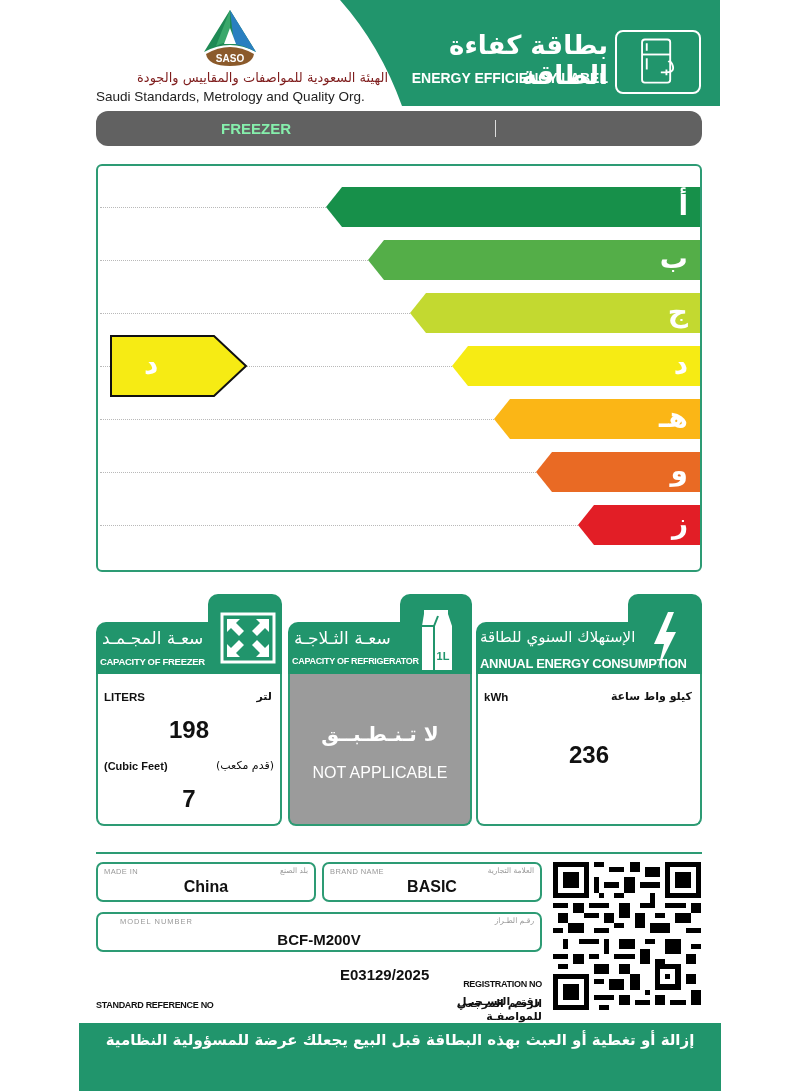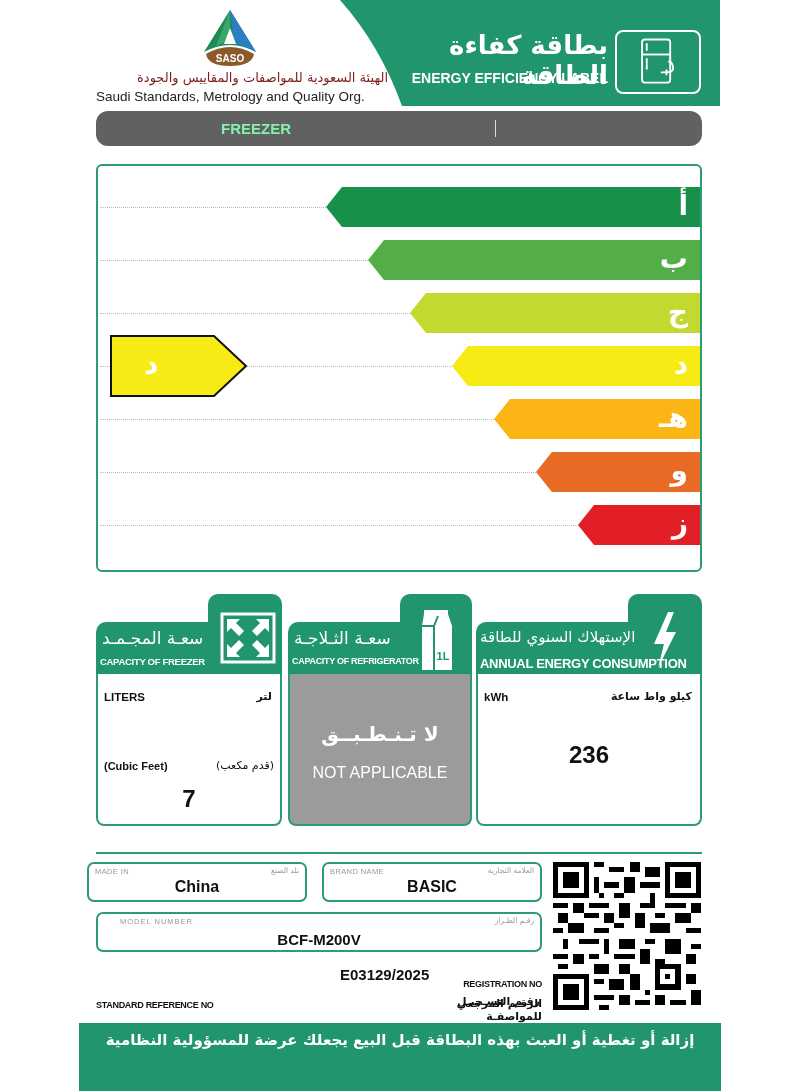--- a/index.html
+++ b/index.html
@@ -165,20 +165,21 @@
       <polygon points="7,7 20,7 16,11 24,19 19,24 11,16 7,20"></polygon>
       <polygon points="49,7 36,7 40,11 32,19 37,24 45,16 49,20"></polygon>
       <polygon points="7,45 20,45 16,41 24,33 19,28 11,36 7,32"></polygon>
       <polygon points="49,45 36,45 40,41 32,33 37,28 45,36 49,32"></polygon>
     </g>
   </svg>
   <div class="panel-head-ar" style="left:6px;">سعـة المجـمـد</div>
   <div class="panel-head-en">CAPACITY OF FREEZER</div>
   <div class="unit-en" style="left:8px;top:97px;">LITERS</div>
   <div class="unit-ar" style="right:10px;top:96px;">لتر</div>
+  <div class="big-num" style="left:0;right:0;top:122px;">198</div>
   <div class="unit-en" style="left:8px;top:166px;font-size:11px;">(Cubic Feet)</div>
   <div class="unit-ar" style="right:8px;top:165px;font-weight:normal;">(قدم مكعب)</div>
   <div class="big-num" style="left:0;right:0;top:191px;">7</div>
 </div>
 
 <div class="panel" style="left:288px;width:184px;">
   <div class="panel-tab" style="left:112px;width:72px;"></div>
   <div class="panel-head"></div>
   <div class="panel-body" style="background:#9b9b9b;"></div>
   <svg style="position:absolute;left:130px;top:14px;" width="38" height="64" viewBox="0 0 38 64">
@@ -202,21 +203,21 @@
   </svg>
   <div class="panel-head-ar" style="left:4px;font-size:15px;">الإستهلاك السنوي للطاقة</div>
   <div class="panel-head-en" style="font-size:13px;">ANNUAL ENERGY CONSUMPTION</div>
   <div class="unit-en" style="left:8px;top:97px;">kWh</div>
   <div class="unit-ar" style="right:10px;top:96px;">كيلو واط ساعة</div>
   <div class="big-num" style="left:0;right:0;top:147px;">236</div>
 </div>
 
 <div class="top-rule"></div>
 
-<div class="field" style="left:87px;top:862px;width:220px;height:40px;">
+<div class="field" style="left:96px;top:862px;width:220px;height:40px;">
   <span class="field-lbl-en">MADE IN</span>
   <span class="field-lbl-ar">بلد الصنع</span>
   <span class="field-val" style="top:14px;">China</span>
 </div>
 <div class="field" style="left:322px;top:862px;width:220px;height:40px;">
   <span class="field-lbl-en">BRAND NAME</span>
   <span class="field-lbl-ar">العلامة التجارية</span>
   <span class="field-val" style="top:14px;">BASIC</span>
 </div>
 <div class="field" style="left:96px;top:912px;width:446px;height:40px;">

